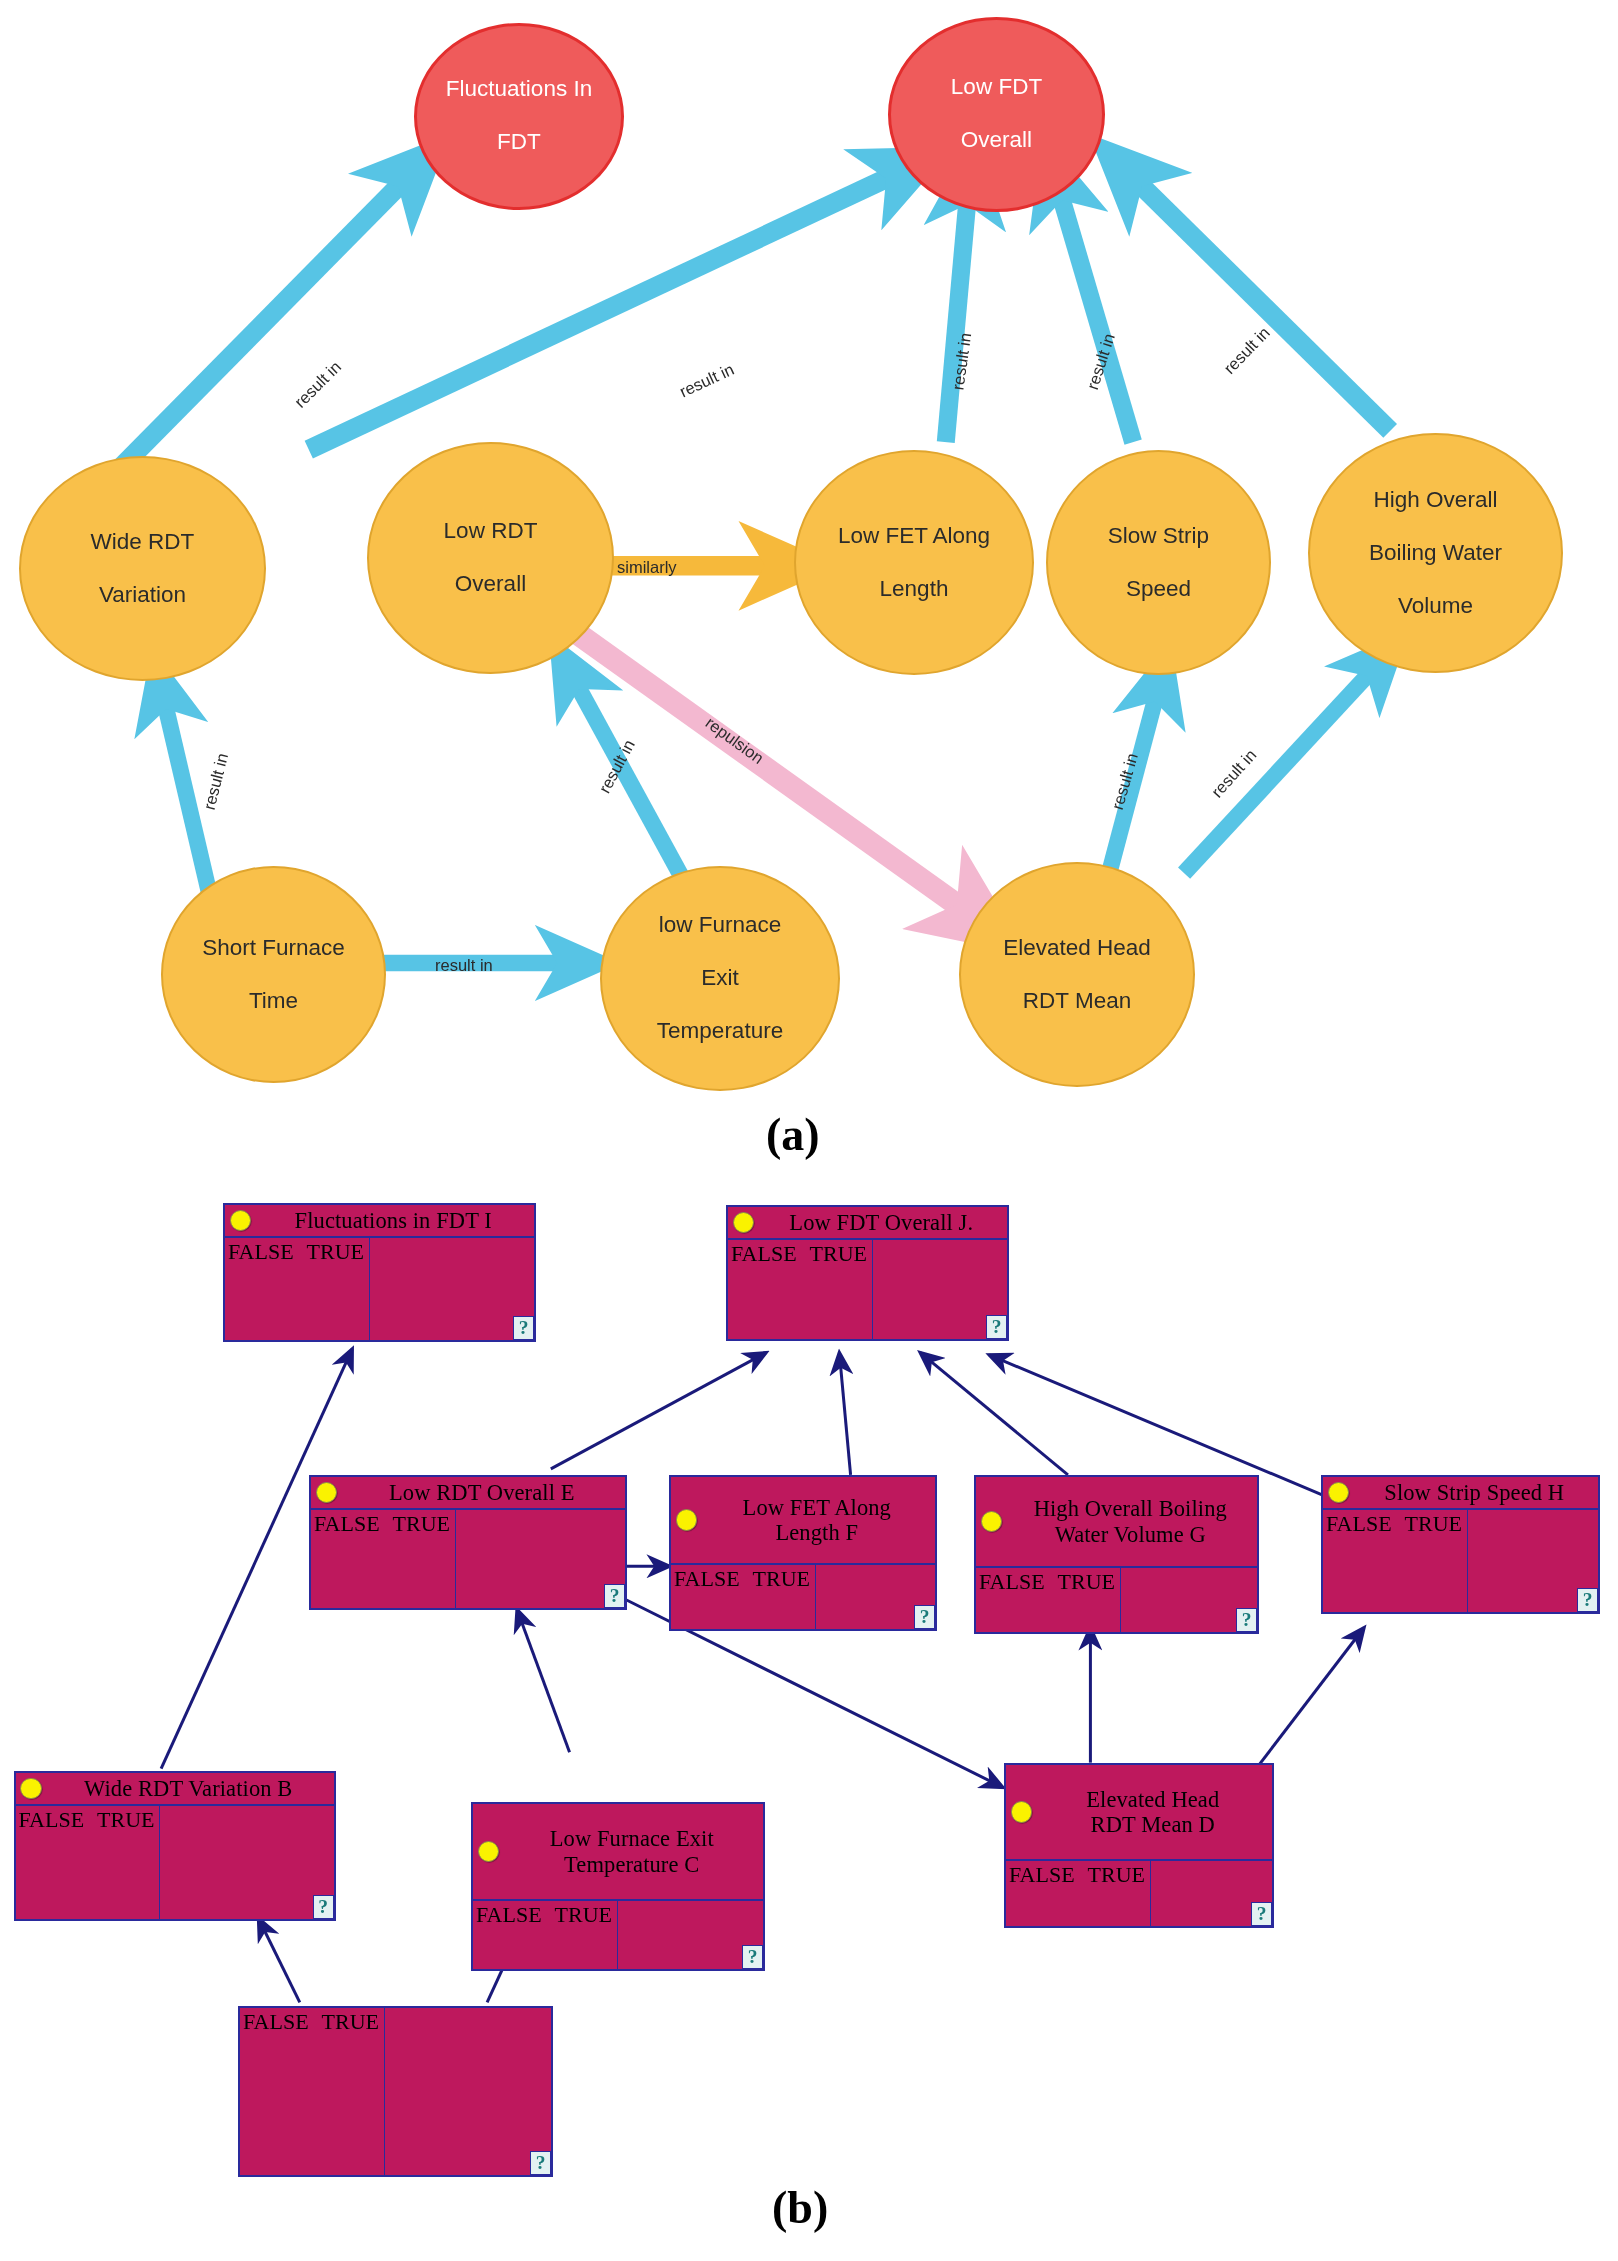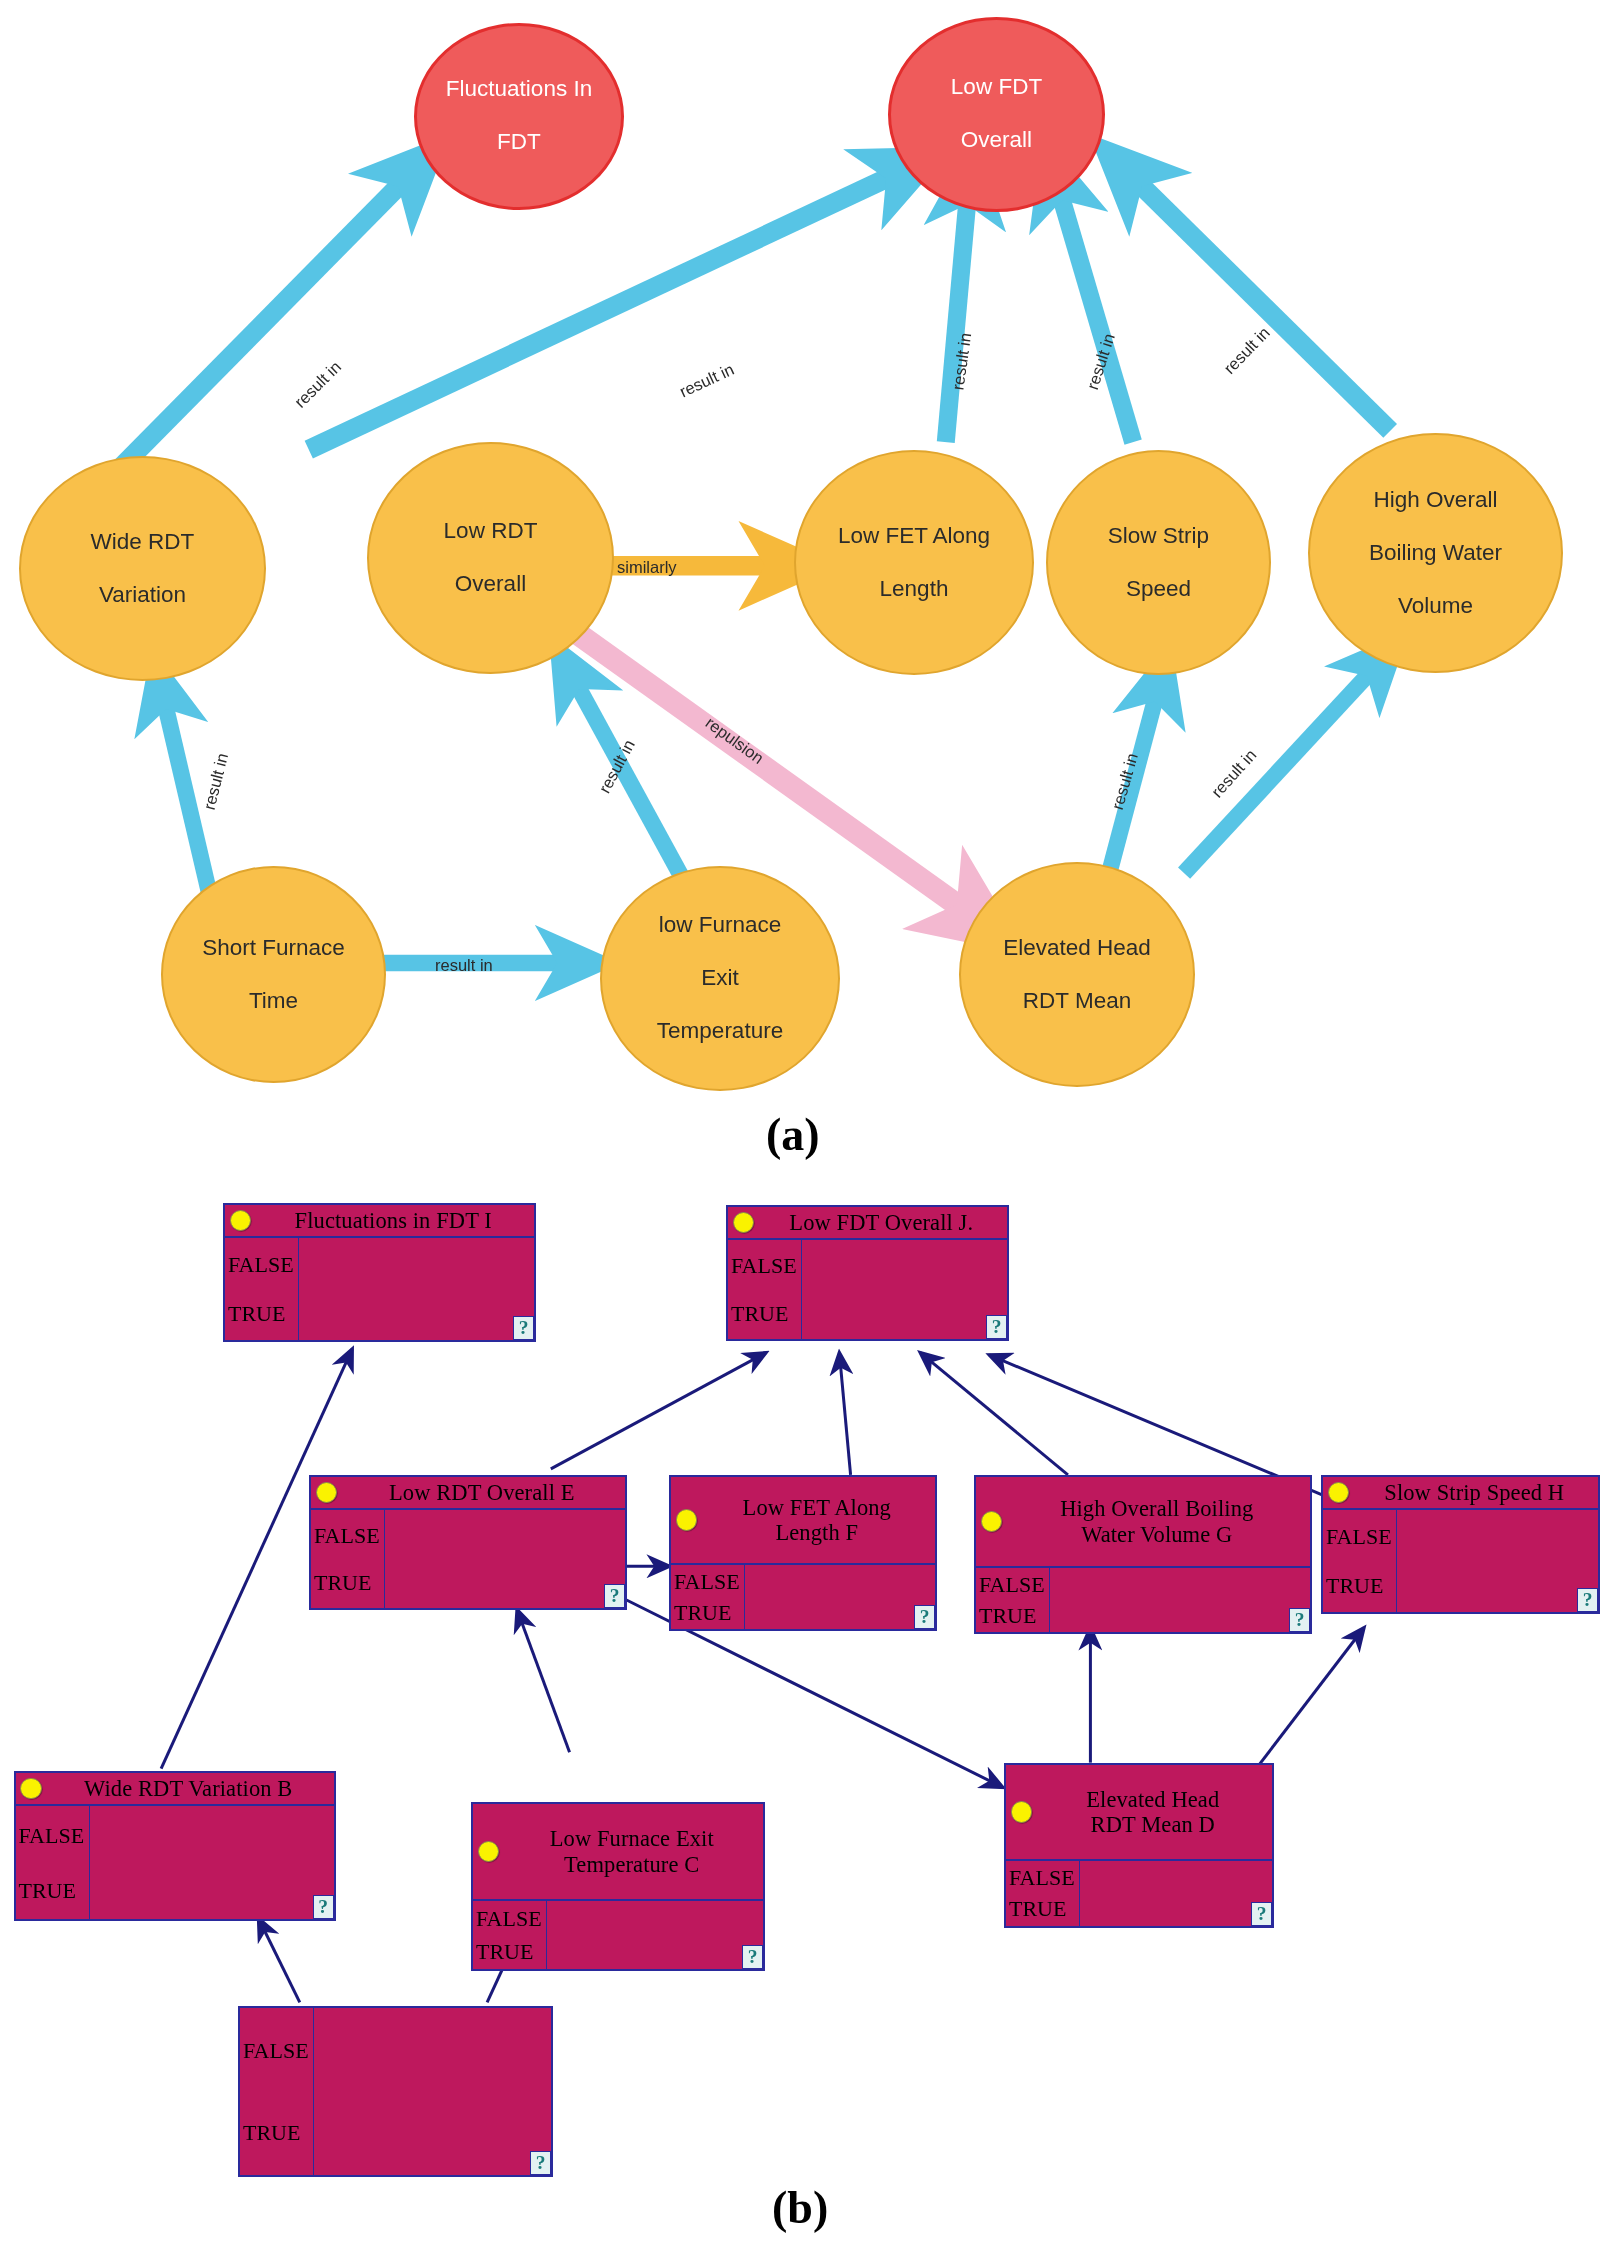--- a/index.html
+++ b/index.html
@@ -106,24 +106,25 @@
   }
   .bn-body {
     flex: 1 1 auto;
     display: flex;
     min-height: 0;
   }
   .bn-states {
     flex: 0 0 auto;
     border-right: 1.5px solid #2a2a9c;
     display: flex;
-    flex-direction: column;
+    flex-direction: row;
     justify-content: space-around;
     padding: 1.5px 4.5px 1.5px 3px;
     box-sizing: border-box;
+    gap: 13px;
   }
   .bn-state {
     font-size: 22px;
     line-height: 1.05;
     white-space: nowrap;
   }
   .bn-bars {
     flex: 1 1 auto;
     position: relative;
   }
@@ -333,21 +334,21 @@
       <div class="bn-states">
         <div class="bn-state">FALSE</div>
         <div class="bn-state">TRUE</div>
       </div>
       <div class="bn-bars">
         <div class="bn-qmark">?</div>
       </div>
     </div>
   </div>
 
-  <div class="bn-node" style="left:974px; top:1475px; width:338px; height:159px;justify-content:space-between;">
+  <div class="bn-node" style="left:974px; top:1475px; width:285px; height:159px;justify-content:space-between;">
     <div class="bn-title" style="min-height:91px;">
       <span class="bn-bullet"></span>
       <span class="bn-title-text"><span>High Overall Boiling</span><br><span>Water Volume G</span></span>
     </div>
     <div class="bn-body">
       <div class="bn-states">
         <div class="bn-state">FALSE</div>
         <div class="bn-state">TRUE</div>
       </div>
       <div class="bn-bars">

